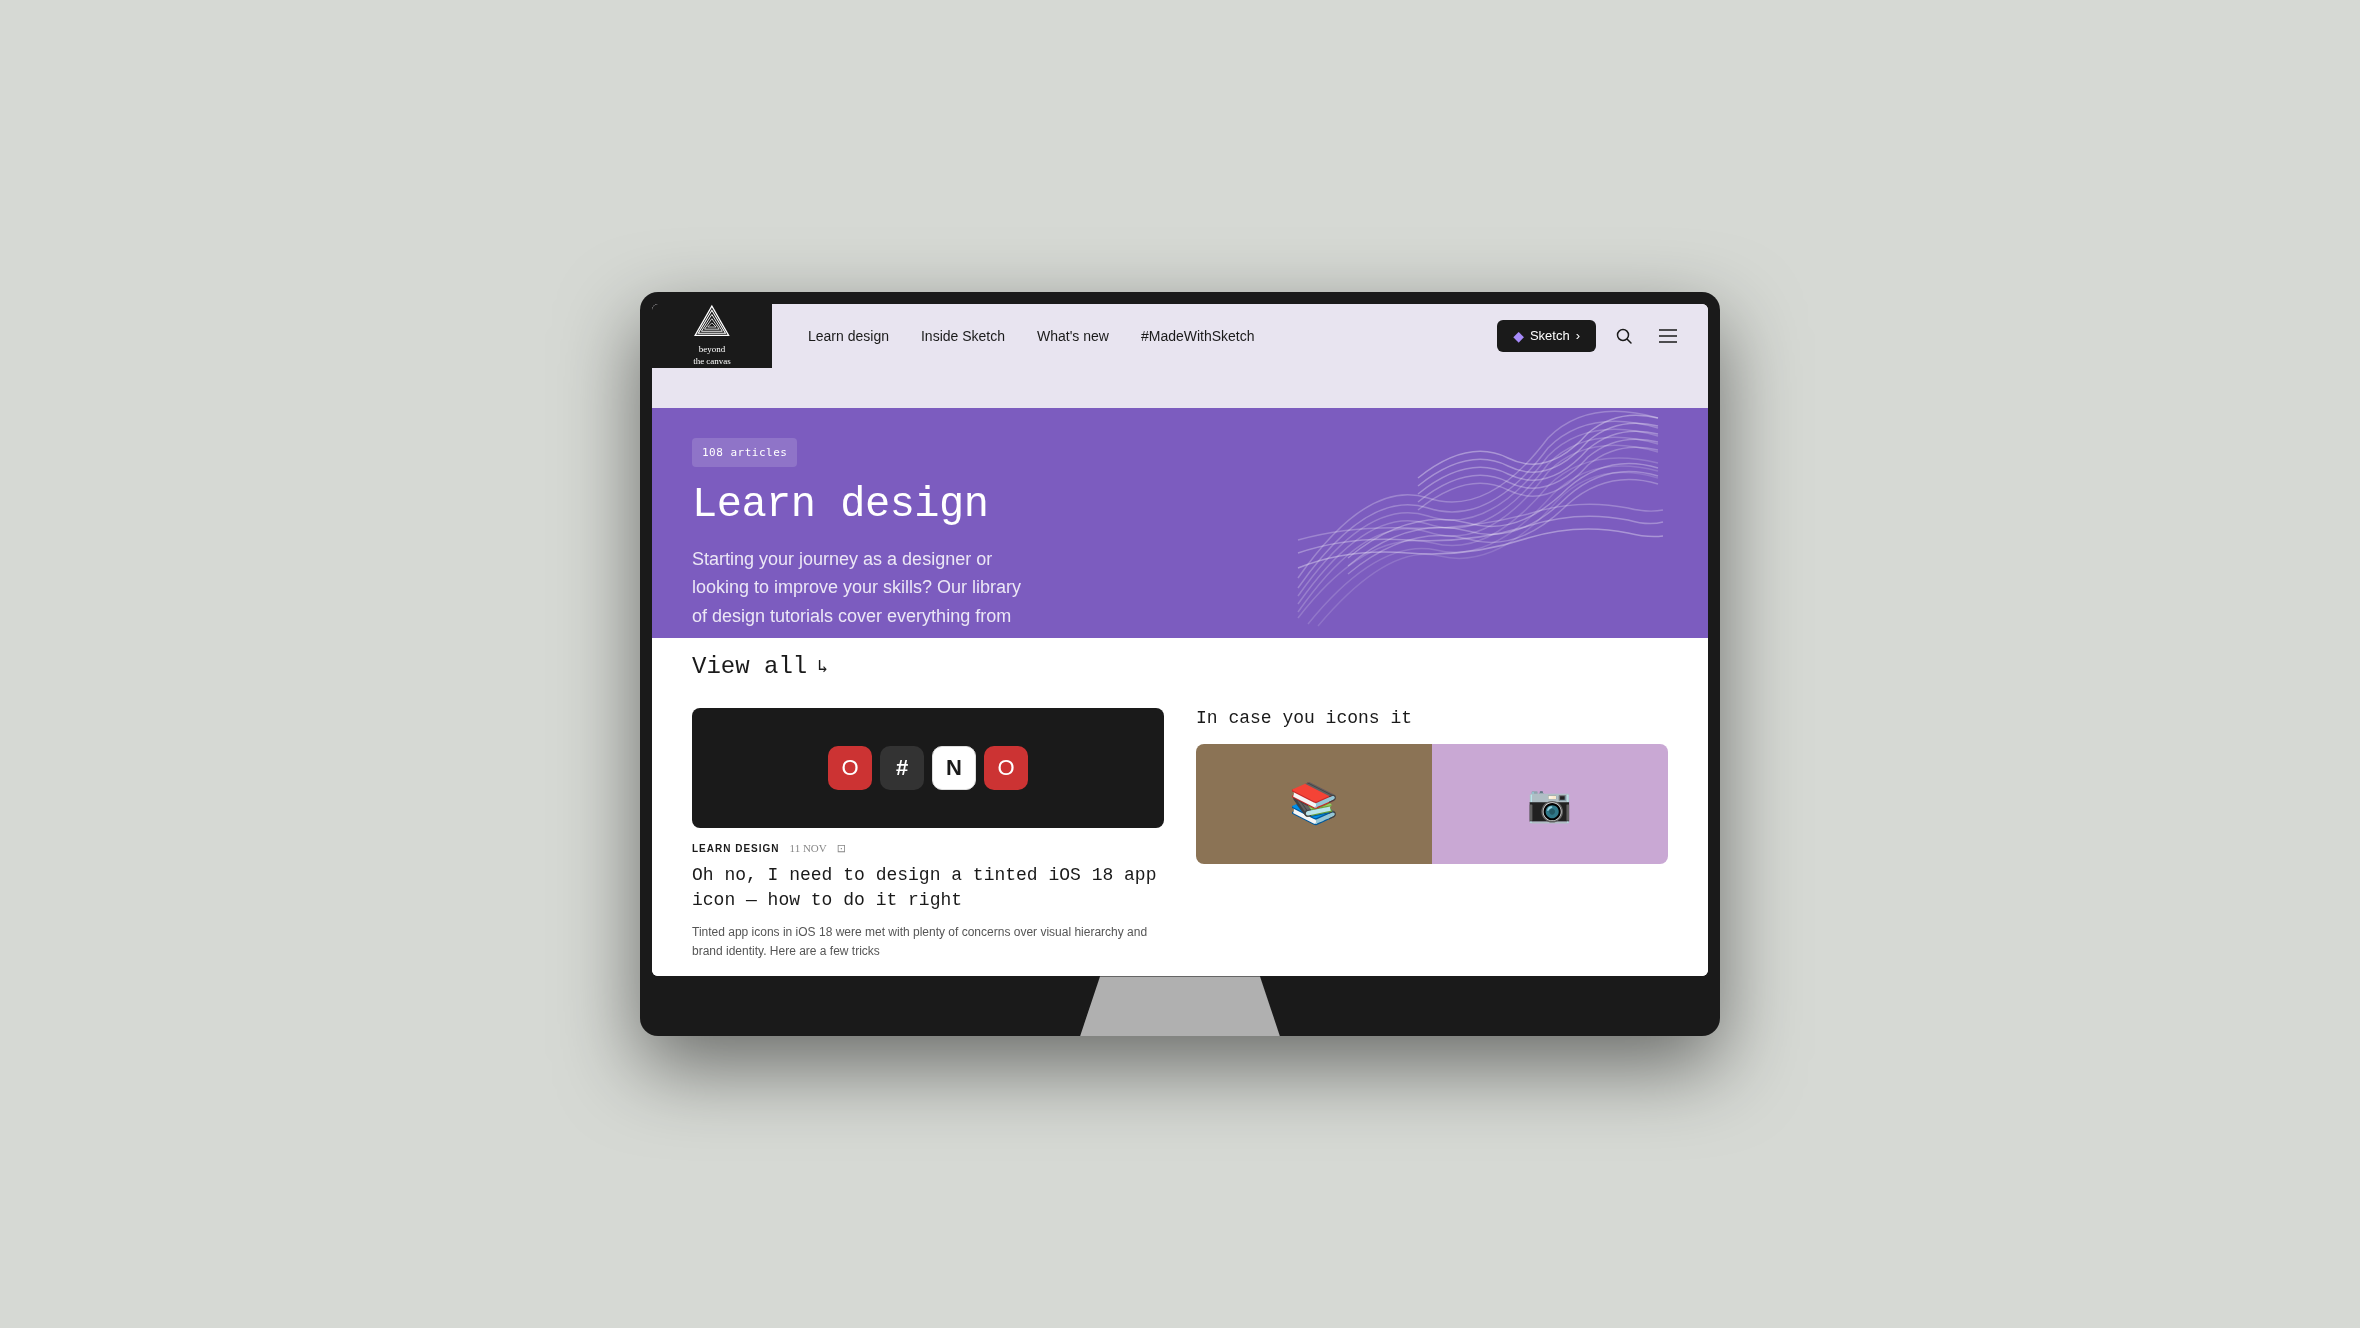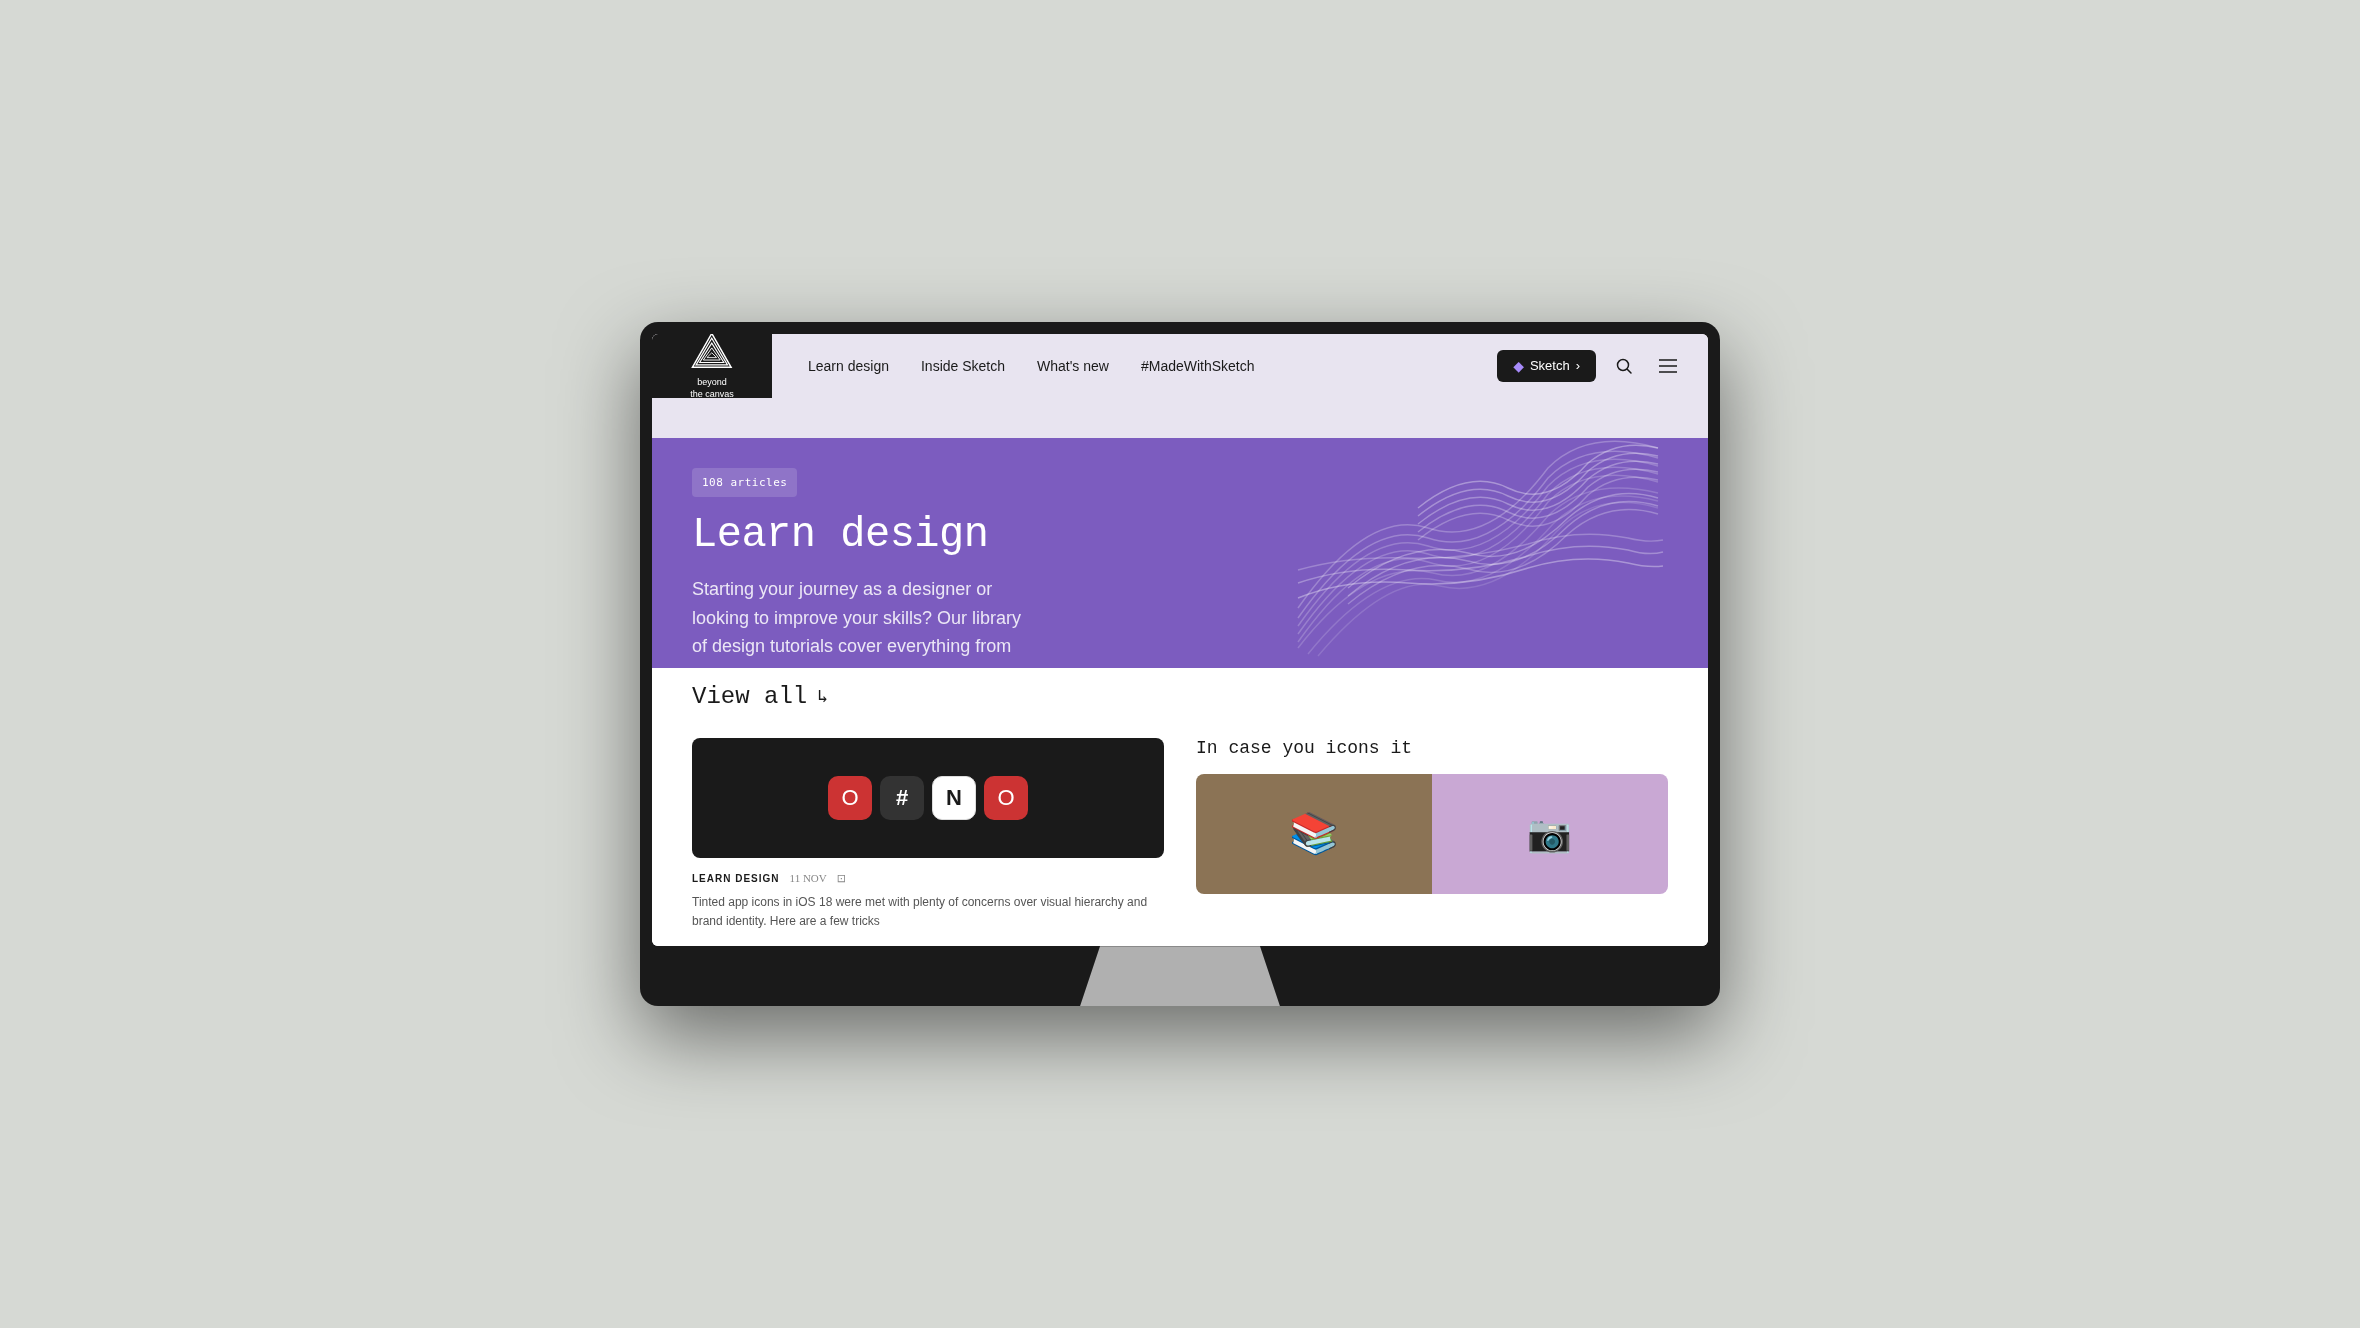--- a/index.html
+++ b/index.html
@@ -61,20 +61,21 @@
       line-height: 1.3;
       margin-top: 3px;
       text-align: center;
       font-weight: 400;
     }
 
     .logo-inner {
       display: flex;
       flex-direction: column;
       align-items: center;
+      font-family: Liberation Serif, serif;
     }
 
     .nav-links {
       display: flex;
       align-items: center;
       gap: 32px;
       padding-left: 36px;
       flex: 1;
     }
 
@@ -443,20 +444,21 @@
               <div class="thumb-icon hash">#</div>
               <div class="thumb-icon notion">N</div>
               <div class="thumb-icon opera2">O</div>
             </div>
           </div>
           <div class="article-meta">
             <span class="article-tag">LEARN DESIGN</span>
             <span class="article-date">11 NOV</span>
             <span class="article-share">⊡</span>
           </div>
+          <h2 class="article-title">Oh no, I need to design a tinted iOS 18 app icon — how to do it right</h2>
           <p class="article-excerpt">Tinted app icons in iOS 18 were met with plenty of concerns over visual hierarchy and brand identity. Here are a few tricks</p>
         </div>
 
         <div class="sidebar-section">
           <h3 class="sidebar-title">In case you icons it</h3>
           <div class="missed-thumb">
             <div class="missed-thumb-left">
               <span class="book-icon">📚</span>
             </div>
             <div class="missed-thumb-right">

